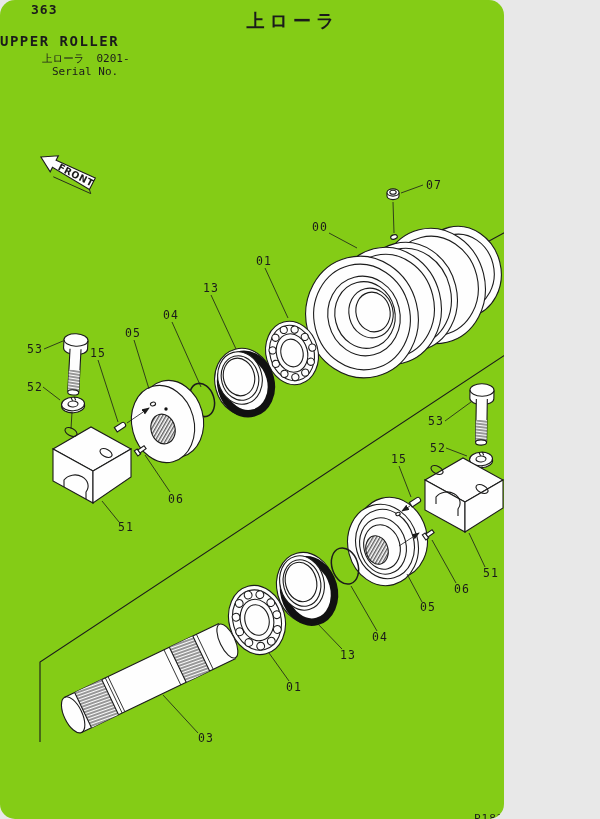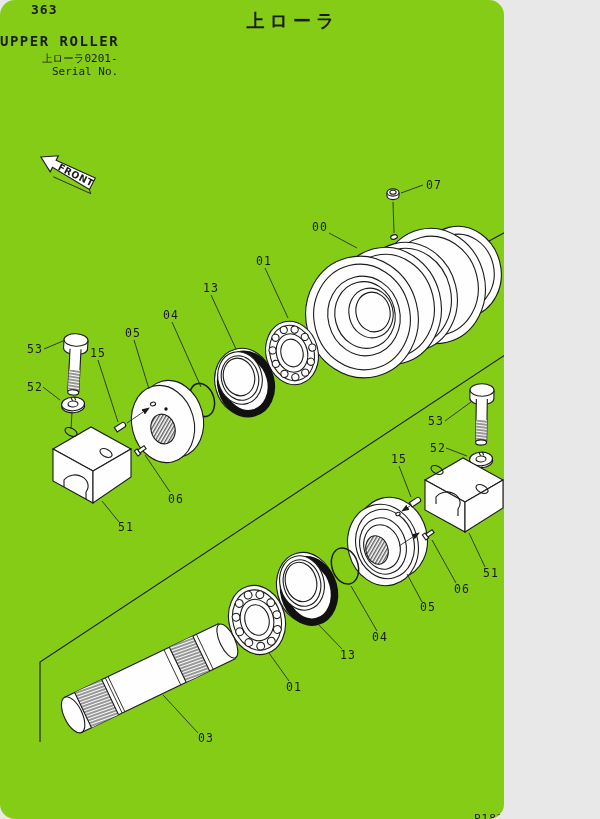--- a/index.html
+++ b/index.html
@@ -6,21 +6,21 @@
   .page{position:relative;width:504px;height:819px;background:#84cc16;overflow:hidden;
         font-family:"DejaVu Sans",sans-serif;color:#1b1b1b;border-radius:15px;}
   .pageno{position:absolute;left:31px;top:2px;font-size:13px;font-weight:bold;
           font-family:"DejaVu Sans Mono",monospace;letter-spacing:1px;}
   .title-jp{position:absolute;left:0;top:9px;width:572px;text-align:center;
             font-size:18px;font-weight:bold;letter-spacing:5px;padding-left:7px;}
   .title-en{position:absolute;left:0;top:33px;width:572px;text-align:left;
             font-size:14px;font-weight:bold;letter-spacing:1.5px;
             font-family:"DejaVu Sans Mono",monospace;}
   .serial-jp{position:absolute;left:42px;top:52px;font-size:10.5px;white-space:nowrap;}
-  .serial-jp .sv{font-family:"DejaVu Sans Mono",monospace;font-size:11px;}
+  .serial-jp .sv{font-family:"DejaVu Sans Mono",monospace;margin-left:12px;font-size:11px;}
   .serial-en{position:absolute;left:52px;top:65px;font-size:11px;
              font-family:"DejaVu Sans Mono",monospace;}
   svg{position:absolute;left:0;top:0;}
   .ln{stroke:#1b1b1b;stroke-width:1.1;fill:none;}
   .lnw{stroke:#1b1b1b;stroke-width:1.1;fill:#fefefe;}
   .thin{stroke:#1b1b1b;stroke-width:0.8;fill:none;}
   .bb{stroke:#111;stroke-width:7.5;fill:none;}
   .lbl{font-family:"DejaVu Sans Mono",monospace;font-size:11.5px;letter-spacing:1px;fill:#1b1b1b;}
   .frontTxt{font-family:"DejaVu Sans",sans-serif;font-size:9.5px;font-weight:bold;letter-spacing:.5px;fill:#1b1b1b;}
   .stampTxt{font-family:"DejaVu Sans",sans-serif;font-size:7.5px;font-weight:bold;fill:#1b1b1b;}

